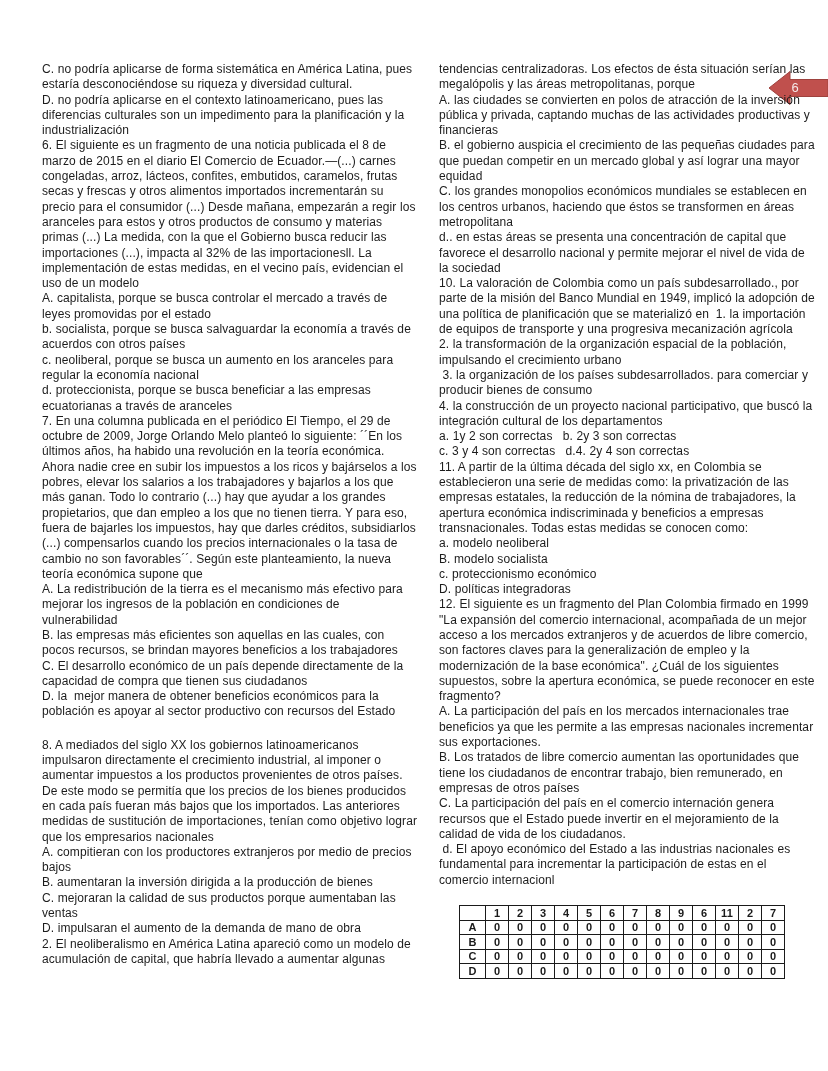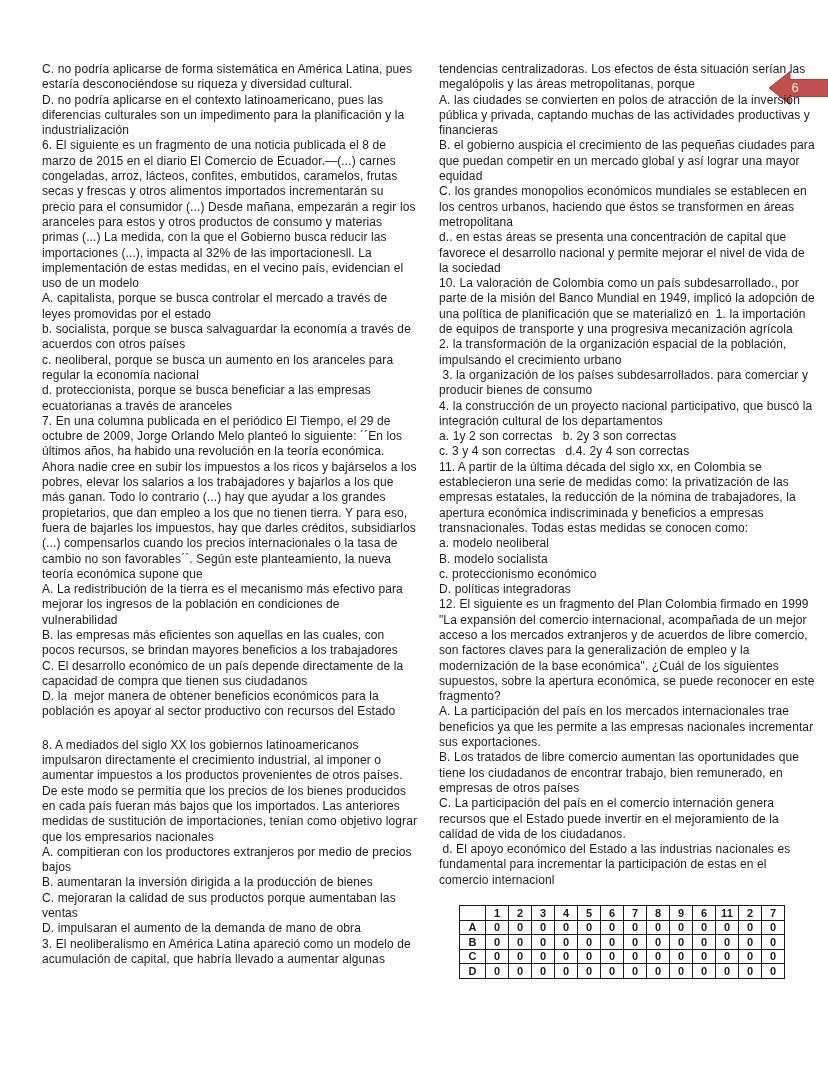--- a/index.html
+++ b/index.html
@@ -142,21 +142,21 @@
 De este modo se permitía que los precios de los bienes producidos
 en cada país fueran más bajos que los importados. Las anteriores
 medidas de sustitución de importaciones, tenían como objetivo lograr
 que los empresarios nacionales
 A. compitieran con los productores extranjeros por medio de precios
 bajos
 B. aumentaran la inversión dirigida a la producción de bienes
 C. mejoraran la calidad de sus productos porque aumentaban las
 ventas
 D. impulsaran el aumento de la demanda de mano de obra</p>
-      <p class="blk">3. El neoliberalismo en América Latina apareció como un modelo de
+      <p class="blk">2. El neoliberalismo en América Latina apareció como un modelo de
 acumulación de capital, que habría llevado a aumentar algunas</p>
     </div>
 
     <div class="col">
       <p class="blk">tendencias centralizadoras. Los efectos de ésta situación serían las
 megalópolis y las áreas metropolitanas, porque
 A. las ciudades se convierten en polos de atracción de la inversión
 pública y privada, captando muchas de las actividades productivas y
 financieras
 B. el gobierno auspicia el crecimiento de las pequeñas ciudades para

